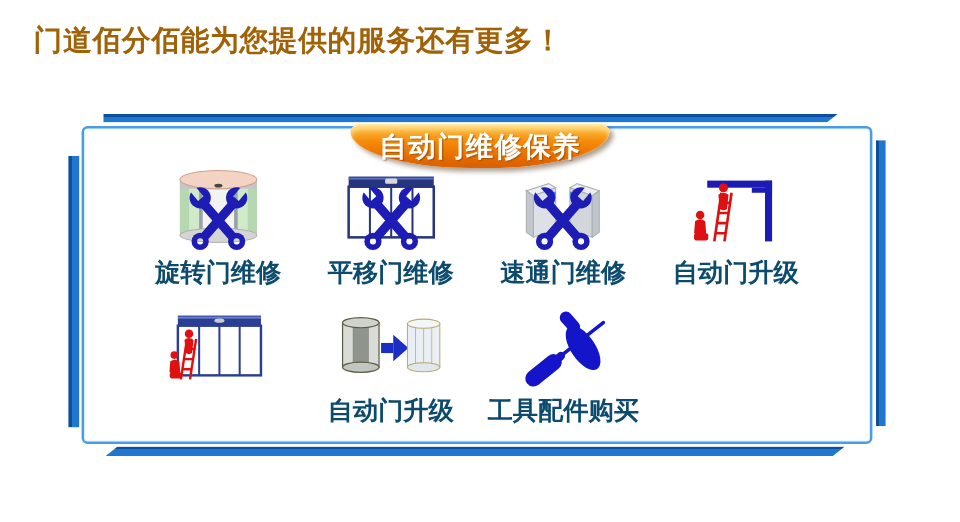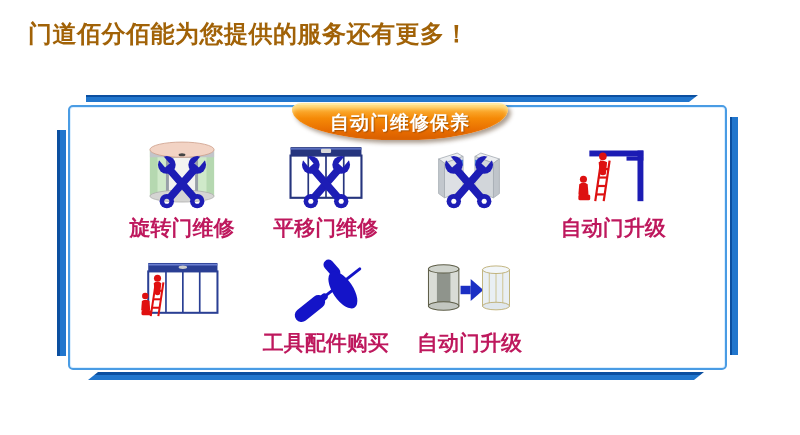--- a/index.html
+++ b/index.html
@@ -34,34 +34,34 @@
     box-shadow:inset 0 0 0 1px #dcefff;
   }
   .panel-grid{
     position:absolute;left:44px;right:44px;top:30px;
     display:grid;grid-template-columns:repeat(4,1fr);
     row-gap:13px;column-gap:8px;
   }
   .cell{display:flex;flex-direction:column;align-items:center;}
   .cell svg{width:92px;height:76px;display:block;}
   .svc-label{
-    margin-top:3px;font-size:21px;font-weight:700;color:#be185d;
+    margin-top:3px;font-size:21px;font-weight:700;color:#0c4a6e;
     white-space:nowrap;line-height:1.1;
   }
   
   .banner{
     position:absolute;left:292px;top:103px;width:216px;height:35px;z-index:5;
     background:linear-gradient(180deg,#ffc04a 0%,#f58a07 38%,#e76b00 75%,#d85f00 100%);
     border-top:2px solid #ffe9a0;
     border-radius:10px 10px 108px 108px / 7px 7px 33px 33px;
     box-shadow:3px 3px 4px rgba(70,40,10,.45), inset 0 3px 4px rgba(255,236,160,.75);
     display:flex;align-items:center;justify-content:center;
   }
   .banner-label{
-    color:#ffffff;font-size:19px;font-weight:700;letter-spacing:1px;
+    color:#ffffff;font-size:23px;font-weight:700;letter-spacing:1px;
     text-shadow:1px 1px 1px rgba(120,60,0,.55);white-space:nowrap;
   }
 </style>
 </head>
 <body>
 
 <div class="slide-title">门道佰分佰能为您提供的服务还有更多！</div>
 
 <div class="bar bar-top"></div>
 <div class="bar-left bar"></div>
@@ -159,20 +159,21 @@
         <rect x="57" y="27" width="3" height="7" fill="#4a82d8"></rect>
         <g mask="url(#wm3)" fill="#1d1db5">
           <line x1="32" y1="76" x2="66" y2="37" stroke="#1d1db5" stroke-width="9" stroke-linecap="round"></line>
           <circle cx="32" cy="76" r="8.5"></circle>
             <circle cx="68" cy="33" r="10.5"></circle>
           <line x1="68" y1="76" x2="34" y2="37" stroke="#1d1db5" stroke-width="9" stroke-linecap="round"></line>
           <circle cx="68" cy="76" r="8.5"></circle>
             <circle cx="32" cy="33" r="10.5"></circle>
         </g>
       </svg>
+      <div class="svc-label">速通门维修</div>
     </div>
 
     <div class="cell">
       <svg viewBox="0 0 100 90">
         <rect x="22" y="16" width="64" height="7" fill="#1c1cb4"></rect>
         <rect x="66" y="23" width="20" height="5" fill="#1c1cb4"></rect>
         <rect x="79" y="16" width="7" height="60" fill="#1c1cb4"></rect>
         <g stroke="#dd1111" stroke-width="2.6">
           <line x1="36" y1="28" x2="29" y2="76"></line>
           <line x1="46" y1="28" x2="39" y2="76"></line>
@@ -214,41 +215,41 @@
           <path d="M16.5 37 q4.5 -3.5 9 0 l-1.5 13 q-3 2.2 -6 0 Z"></path>
           <circle cx="6.5" cy="52" r="3.8"></circle>
           <path d="M2.5 58 q4.5 -3 9 0 l0.8 11 q-5.3 3.5 -10.6 0 Z"></path>
           <rect x="2" y="69" width="12" height="6" rx="2"></rect>
         </g>
       </svg>
     </div>
 
     <div class="cell">
       <svg viewBox="0 0 100 90">
-        <line x1="44" y1="56" x2="90" y2="20" stroke="#1414c8" stroke-width="3.5" stroke-linecap="round"></line>
-        <line x1="40" y1="60" x2="48" y2="53" stroke="#1414c8" stroke-width="8" stroke-linecap="round"></line>
-        <line x1="21" y1="75" x2="41" y2="59" stroke="#1414c8" stroke-width="16" stroke-linecap="round"></line>
-        <line x1="53" y1="15" x2="61" y2="24" stroke="#1414c8" stroke-width="12" stroke-linecap="round"></line>
-        <ellipse cx="70" cy="45" rx="12" ry="25" fill="#1414c8" transform="rotate(-34 70 45)"></ellipse>
-      </svg>
-      <div class="svc-label">工具配件购买</div>
-    </div>
-
-    <div class="cell">
-      <svg viewBox="0 0 100 90">
         <rect x="2" y="20" width="36" height="44" fill="#d9dcd6" stroke="#5c5c46" stroke-width="1.2"></rect>
         <rect x="12" y="22" width="16" height="41" fill="#8f948c"></rect>
         <ellipse cx="20" cy="20" rx="18" ry="5" fill="#cfd3cc" stroke="#5c5c46" stroke-width="1.2"></ellipse>
         <ellipse cx="20" cy="64" rx="18" ry="5" fill="#c2c6c0" stroke="#5c5c46" stroke-width="1.2"></ellipse>
         <rect x="40" y="40" width="12" height="10" fill="#1b2fc4"></rect>
         <polygon points="52,32 67,45 52,58" fill="#1b2fc4"></polygon>
         <rect x="66" y="21" width="32" height="43" fill="#e9eff4" stroke="#b9a96a" stroke-width="1"></rect>
         <line x1="74" y1="21" x2="74" y2="64" stroke="#c9bb80" stroke-width="1"></line>
         <line x1="82" y1="21" x2="82" y2="64" stroke="#c9bb80" stroke-width="1"></line>
         <line x1="90" y1="21" x2="90" y2="64" stroke="#c9bb80" stroke-width="1"></line>
         <ellipse cx="82" cy="21" rx="16" ry="4.5" fill="#f2f6f9" stroke="#b9a96a" stroke-width="1"></ellipse>
         <ellipse cx="82" cy="64" rx="16" ry="4.5" fill="#e0e7ed" stroke="#b9a96a" stroke-width="1"></ellipse>
       </svg>
       <div class="svc-label">自动门升级</div>
     </div>
 
+    <div class="cell">
+      <svg viewBox="0 0 100 90">
+        <line x1="44" y1="56" x2="90" y2="20" stroke="#1414c8" stroke-width="3.5" stroke-linecap="round"></line>
+        <line x1="40" y1="60" x2="48" y2="53" stroke="#1414c8" stroke-width="8" stroke-linecap="round"></line>
+        <line x1="21" y1="75" x2="41" y2="59" stroke="#1414c8" stroke-width="16" stroke-linecap="round"></line>
+        <line x1="53" y1="15" x2="61" y2="24" stroke="#1414c8" stroke-width="12" stroke-linecap="round"></line>
+        <ellipse cx="70" cy="45" rx="12" ry="25" fill="#1414c8" transform="rotate(-34 70 45)"></ellipse>
+      </svg>
+      <div class="svc-label">工具配件购买</div>
+    </div>
+
   </div>
 </div>
 
 </body></html>

